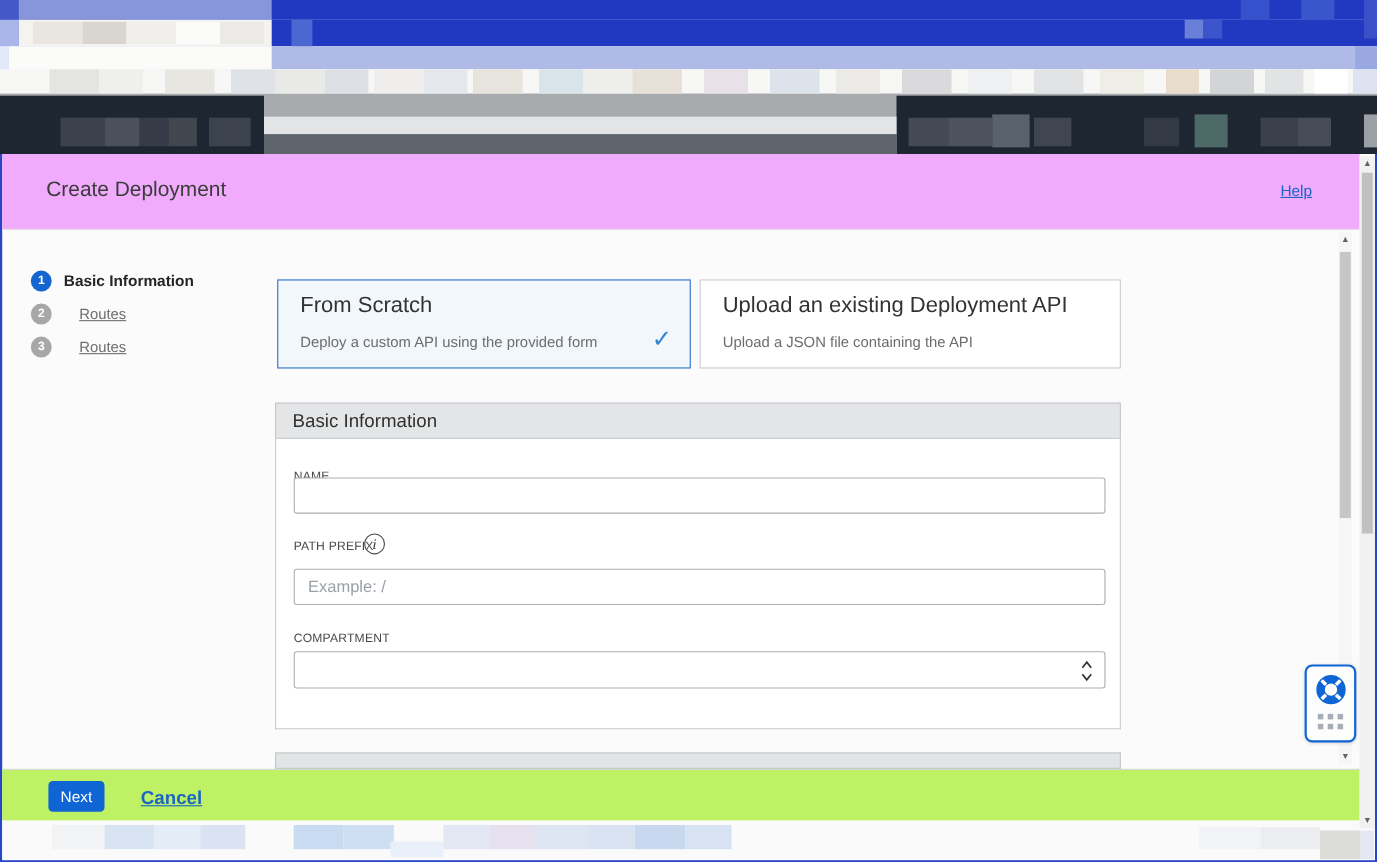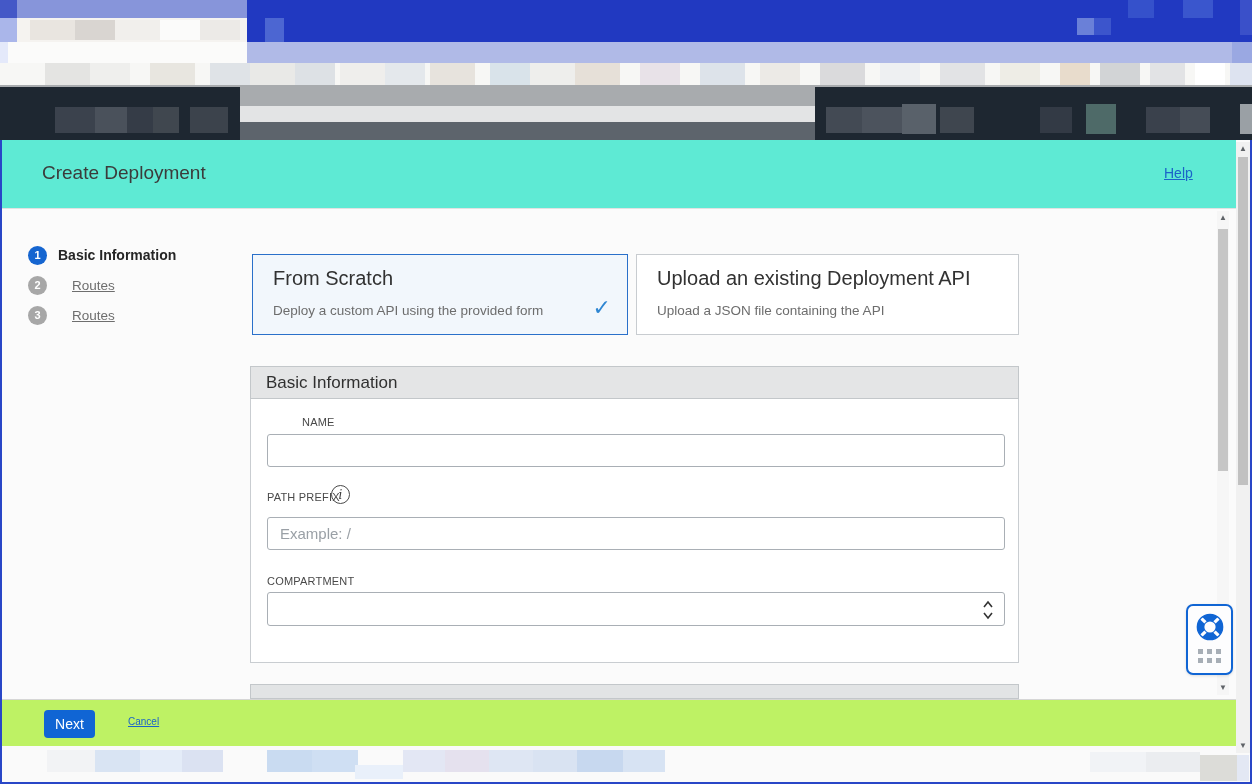--- a/index.html
+++ b/index.html
@@ -11,21 +11,21 @@
   #chrome{position:absolute;left:0;top:0;width:1252px;height:140px;overflow:hidden;}
   .c-row1{position:absolute;left:0;top:0;width:1252px;height:18px;background:#2139c1;}
   .c-row2{position:absolute;left:0;top:18px;width:1252px;height:24px;background:#2139c1;}
   .c-row3{position:absolute;left:0;top:42px;width:1252px;height:21px;background:#b0bae7;}
   .c-row4{position:absolute;left:0;top:63px;width:1252px;height:22px;background:#f7f7f5;}
   .c-row5{position:absolute;left:0;top:85px;width:1252px;height:55px;background:#a8abae;}
 
   
   #main-frame{position:absolute;left:0;top:140px;width:1252px;height:644px;background:#fbfbfb;
       border-left:2px solid #2946c7;border-right:2px solid #2946c7;border-bottom:3px solid #2946c7;}
-  .page-header{position:absolute;left:0;top:0;width:1234px;height:69px;background:#5eead4;
+  .page-header{position:absolute;left:0;top:0;width:1234px;height:69px;background:#f0abfc;
       border-bottom:1px solid #e2e2e2;}
   .page-title{position:absolute;left:40px;top:22px;font-size:19px;color:#3b3b3b;}
   .help-link{position:absolute;left:1162px;top:25px;font-size:14px;color:#1b64c8;
       text-decoration:underline;cursor:pointer;}
 
   
   .steps{position:absolute;left:26px;top:100px;}
   .step-row{display:flex;align-items:center;height:30px;}
   .step-circle{width:19px;height:19px;border-radius:50%;color:#ffffff;font-size:11px;font-weight:bold;
       display:flex;align-items:center;justify-content:center;flex:0 0 19px;}
@@ -59,22 +59,22 @@
 
   
   .section-partial{position:absolute;left:248px;top:544px;width:769px;height:15px;
       background:#e2e4e5;border:1px solid #c3c7ca;overflow:hidden;}
 
   
   .page-footer{position:absolute;left:0;top:559px;width:1234px;height:47px;background:#bef264;
       border-top:1px solid #d6d6d6;}
   .next-btn{position:absolute;left:42px;top:10px;width:51px;height:28px;background:#1065d4;border:none;
       border-radius:4px;color:#ffffff;font-family:"Liberation Sans",sans-serif;font-size:14px;cursor:pointer;}
-  .cancel-link{position:absolute;left:126px;top:16px;font-size:10px;color:#1b64c8;
-      text-decoration:underline;cursor:pointer;}
+  .cancel-link{position:absolute;left:126px;top:16px;font-size:17px;color:#1b64c8;
+      text-decoration:underline;cursor:pointer;font-weight:bold;}
 
   
   .bottom-strip{position:absolute;left:0;top:606px;width:1248px;height:36px;background:#fafafa;}
 
   
   .outer-scrollbar{position:absolute;left:1234px;top:2px;width:14px;height:611px;background:#f1f1f1;}
   .inner-scrollbar{position:absolute;left:1215px;top:71px;width:12px;height:484px;background:#f6f6f6;}
   .sb-arrow{position:absolute;left:0;width:100%;height:14px;display:flex;align-items:center;justify-content:center;
       color:#5f6368;font-size:8px;line-height:8px;cursor:pointer;}
   .outer-thumb{position:absolute;left:2px;top:15px;width:10px;height:328px;background:#c1c1c1;cursor:pointer;}
@@ -189,21 +189,21 @@
     <div class="card selected" style="left:250px;width:376px;">
       <div class="card-title">From Scratch</div>
       <div class="card-sub">Deploy a custom API using the provided form</div>
       <div class="card-check">✓</div>
     </div>
 
     <div class="section">
       <div class="section-header">Basic Information</div>
       <div class="section-body">
 
-        <label class="field-label" style="top:17px;margin-left:35px;">NAME</label>
+        <label class="field-label" style="top:28px;">NAME</label>
         <input class="text-input" style="top: 35px;" value="">
 
         <label class="field-label" style="top:92px;">PATH PREFIX</label>
         <span class="info-icon">i</span>
         <input class="text-input" style="top: 118px;" placeholder="Example: /">
 
         <label class="field-label" style="top:176px;">COMPARTMENT</label>
         <div class="select-box">
           <span class="select-chevrons">
             <svg width="12" height="24" viewBox="0 0 12 24">

